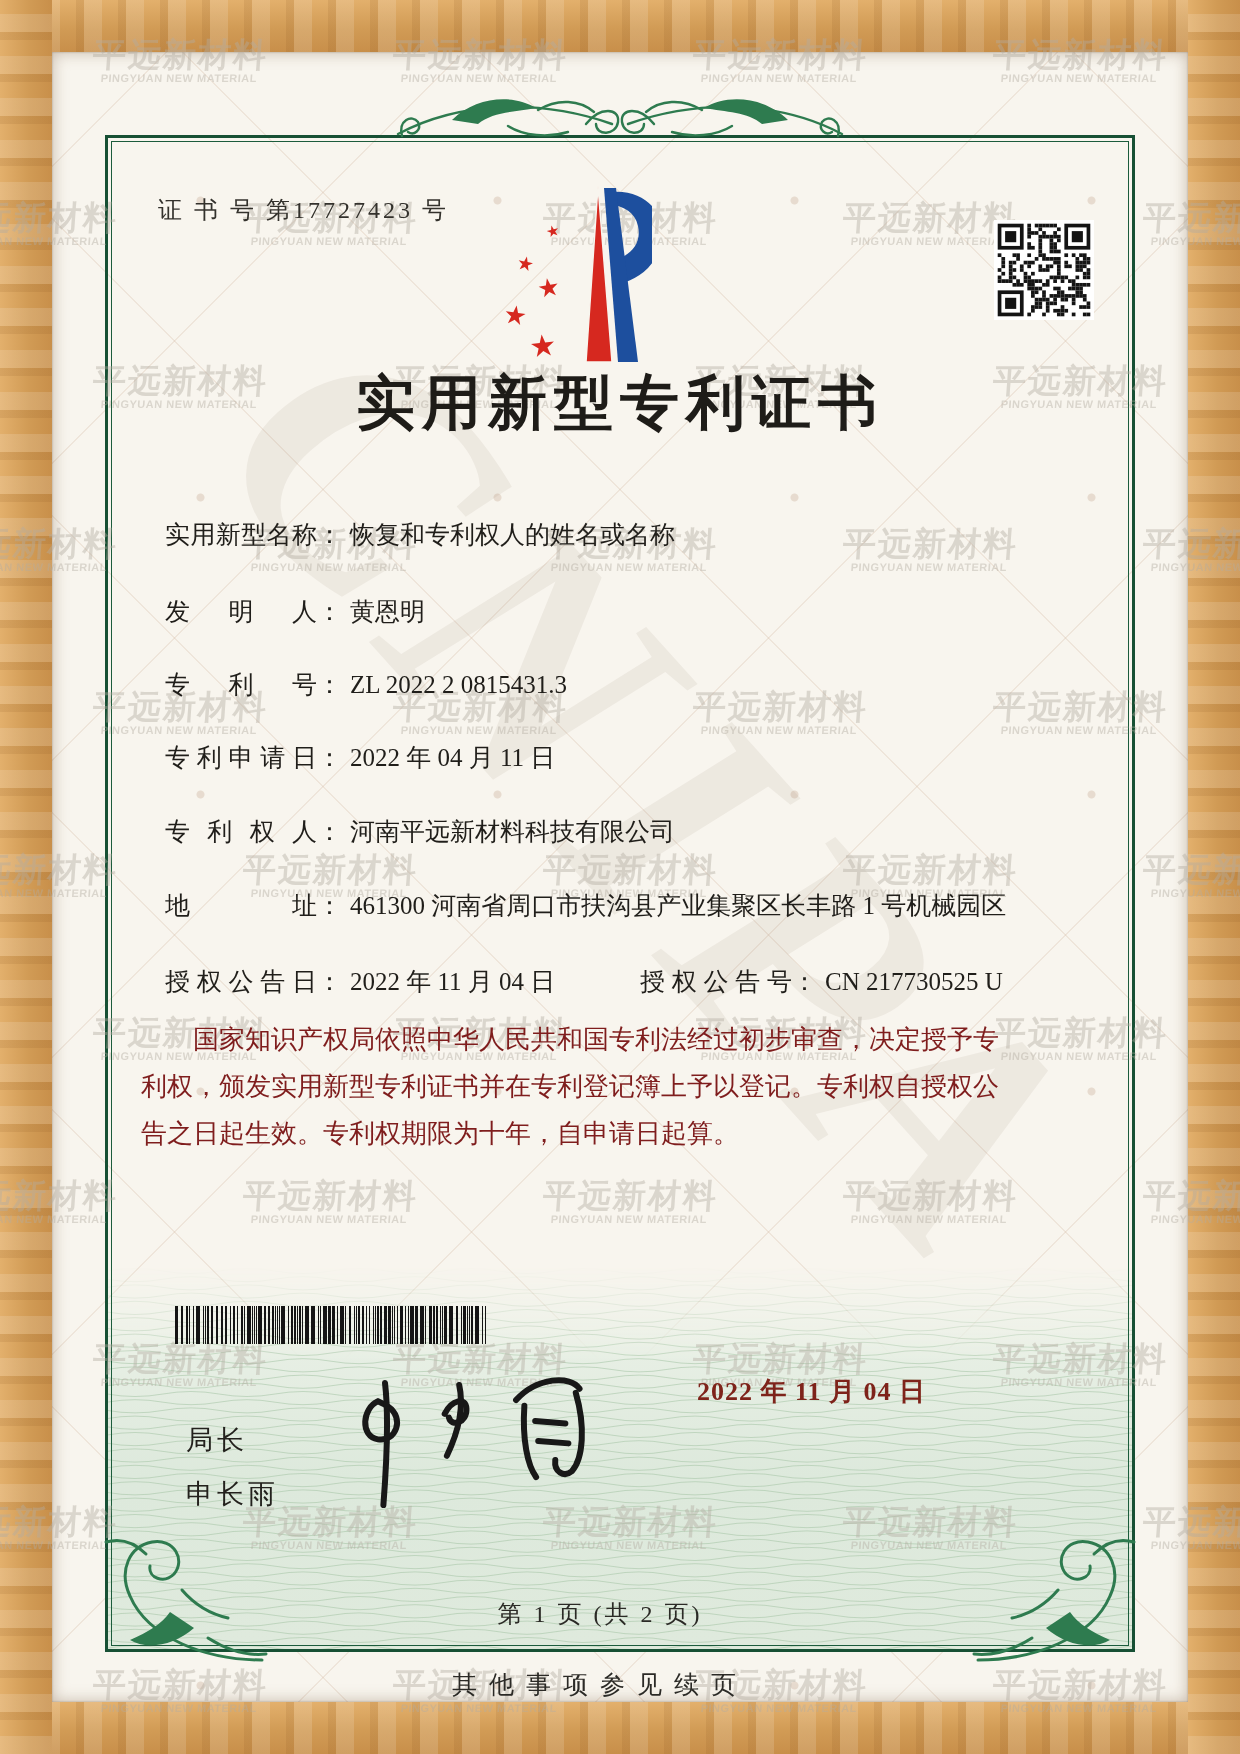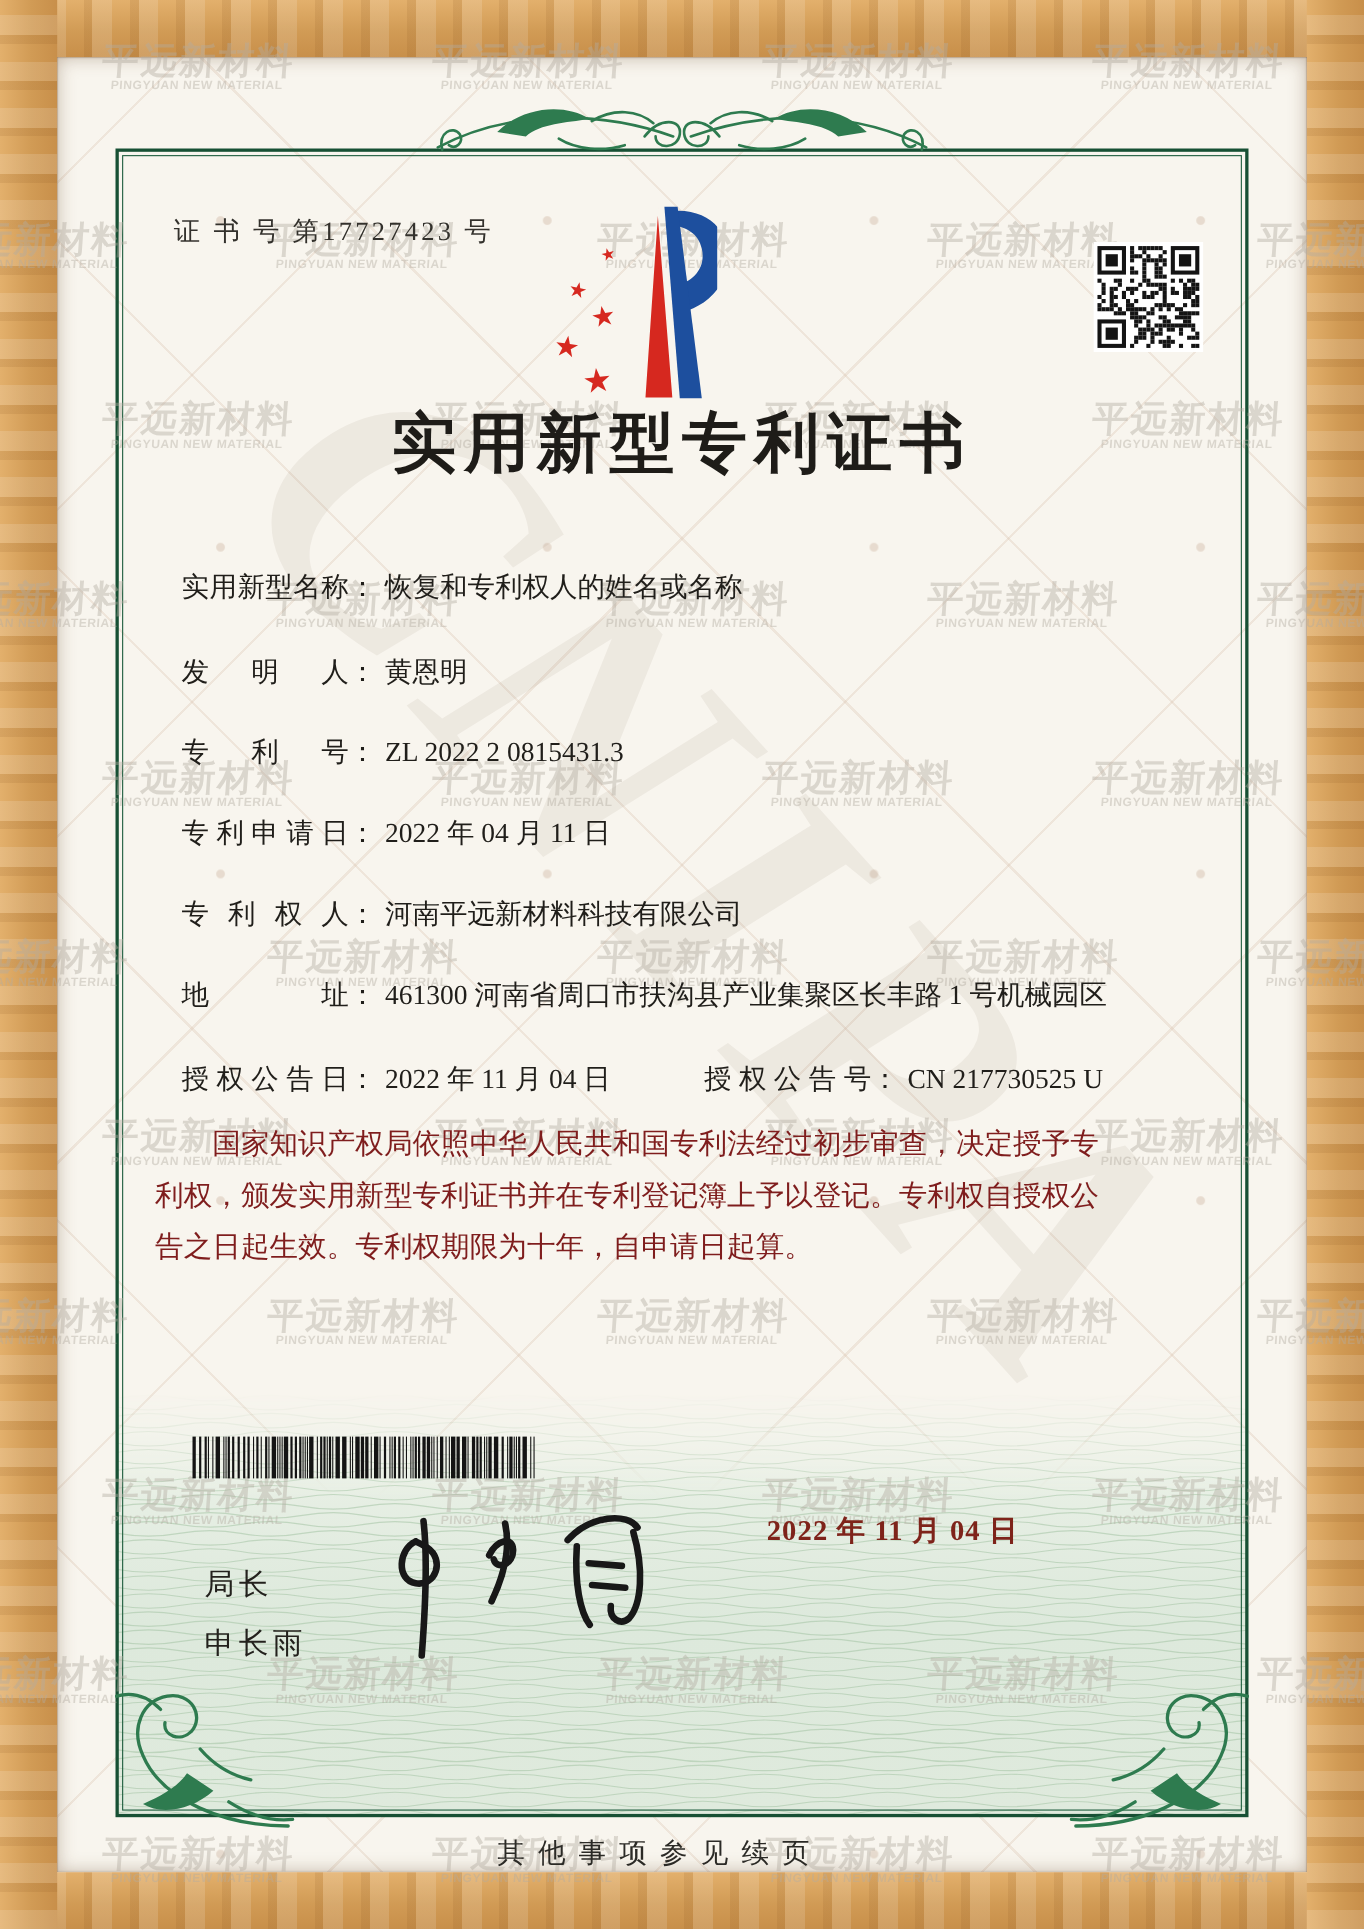--- a/index.html
+++ b/index.html
@@ -688,20 +688,21 @@
         <path d="M168,34 C190,12 224,12 232,26"></path>
         <path d="M176,40 C172,74 176,100 184,112"></path>
         <path d="M228,30 C236,64 232,96 220,108 C212,114 202,108 204,96"></path>
         <path d="M186,56 L216,60"></path>
         <path d="M188,76 L218,80"></path>
       </g>
     </svg>
 
     <div class="seal-date">2022 年 11 月 04 日</div>
 
+    <div class="page-info">第 1 页 (共 2 页)</div>
     <div class="footer-note">其他事项参见续页</div>
   </div>
 
   <svg class="seal" width="296" height="296" viewBox="0 0 300 300">
     <defs>
         <path id="sealArc" d="M43,200 A118,118 0 1 1 257,200"></path>
       </defs>
     <circle cx="150" cy="150" r="143" fill="none" stroke="#e8684a" stroke-width="7"></circle>
     <text font-size="38" font-weight="700" fill="#e8684a" style="letter-spacing:34px">
       <textPath href="#sealArc" startOffset="14">国家知识产权局</textPath>

